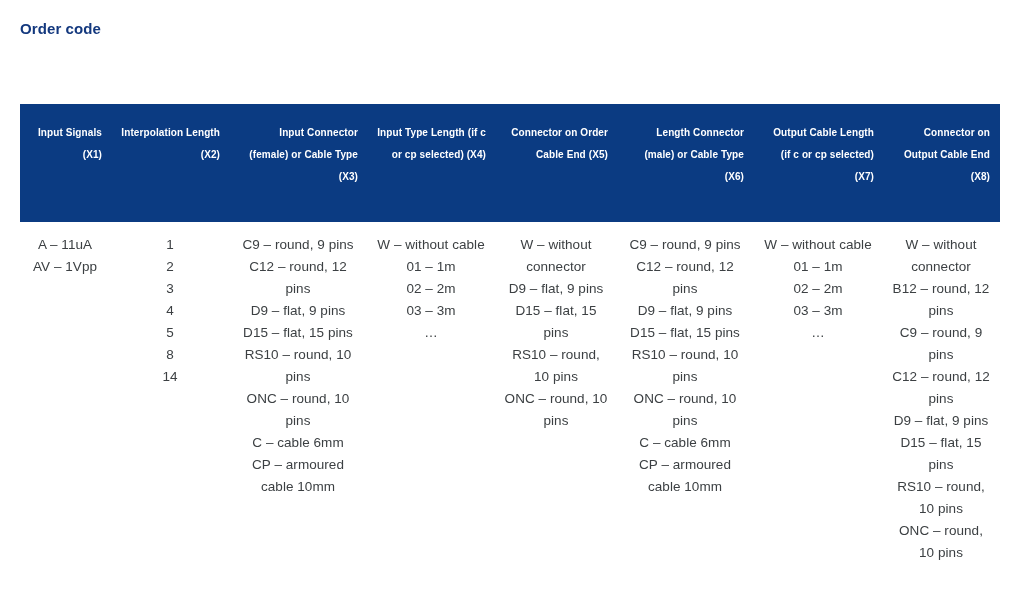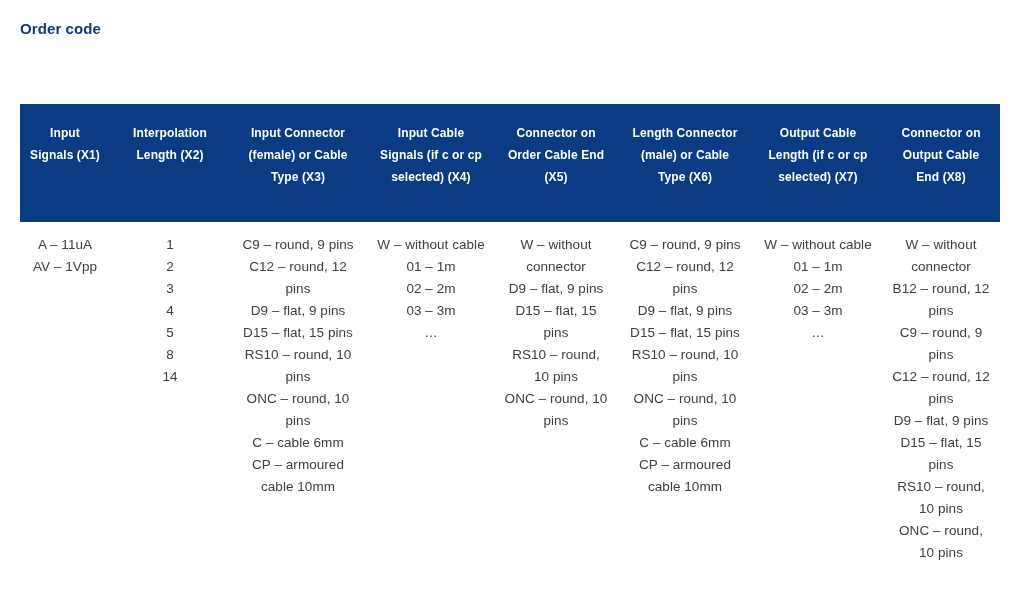--- a/index.html
+++ b/index.html
@@ -49,23 +49,23 @@
     width: 980px;
     border-collapse: collapse;
     table-layout: fixed;
   }
   .order-table thead tr {
     background: #0b3b82;
   }
   .order-table th {
     background: #0b3b82;
     color: #ffffff;
-    font-size: 12px;
+    font-size: 10px;
     font-weight: bold;
-    text-align: center;
+    text-align: right;
     vertical-align: top;
     padding: 18px 10px 34px 8px;
     line-height: 22px;
     letter-spacing: 0.1px;
   }
   .order-table td {
     vertical-align: top;
     text-align: center;
     padding: 12px 10px 12px 8px;
     font-size: 13.5px;
@@ -108,21 +108,21 @@
       <col class="col-5">
         <col class="col-6">
         <col class="col-7">
         <col class="col-8">
     </colgroup>
     <thead>
       <tr>
         <th>Input Signals (X1)</th>
         <th>Interpolation Length (X2)</th>
         <th>Input Connector (female) or Cable Type (X3)</th>
-        <th>Input Cable Signals (if c or cp selected) (X4)</th>
+        <th>Input Type Length (if c or cp selected) (X4)</th>
         <th>Connector on Order Cable End (X5)</th>
         <th>Length Connector (male) or Cable Type (X6)</th>
         <th>Output Cable Length (if c or cp selected) (X7)</th>
         <th>Connector on Output Cable End (X8)</th>
       </tr>
     </thead>
     <tbody>
       <tr>
         <td>
           <ul class="opt-list">

